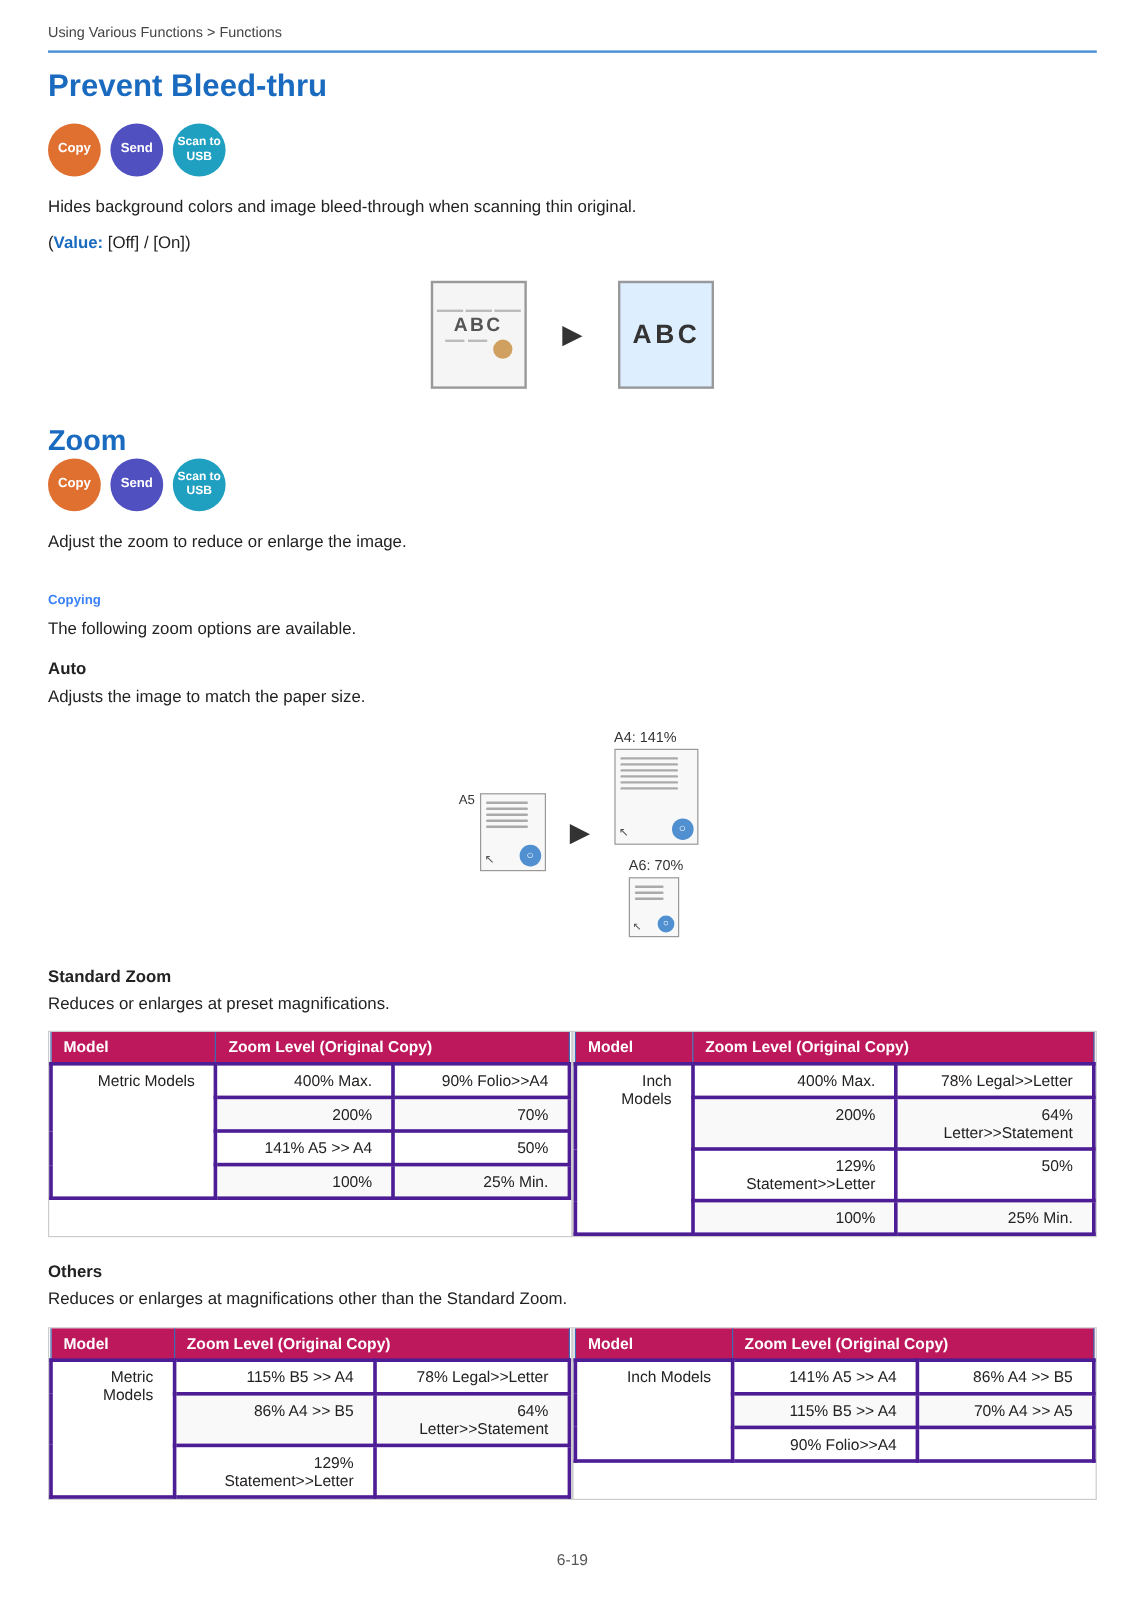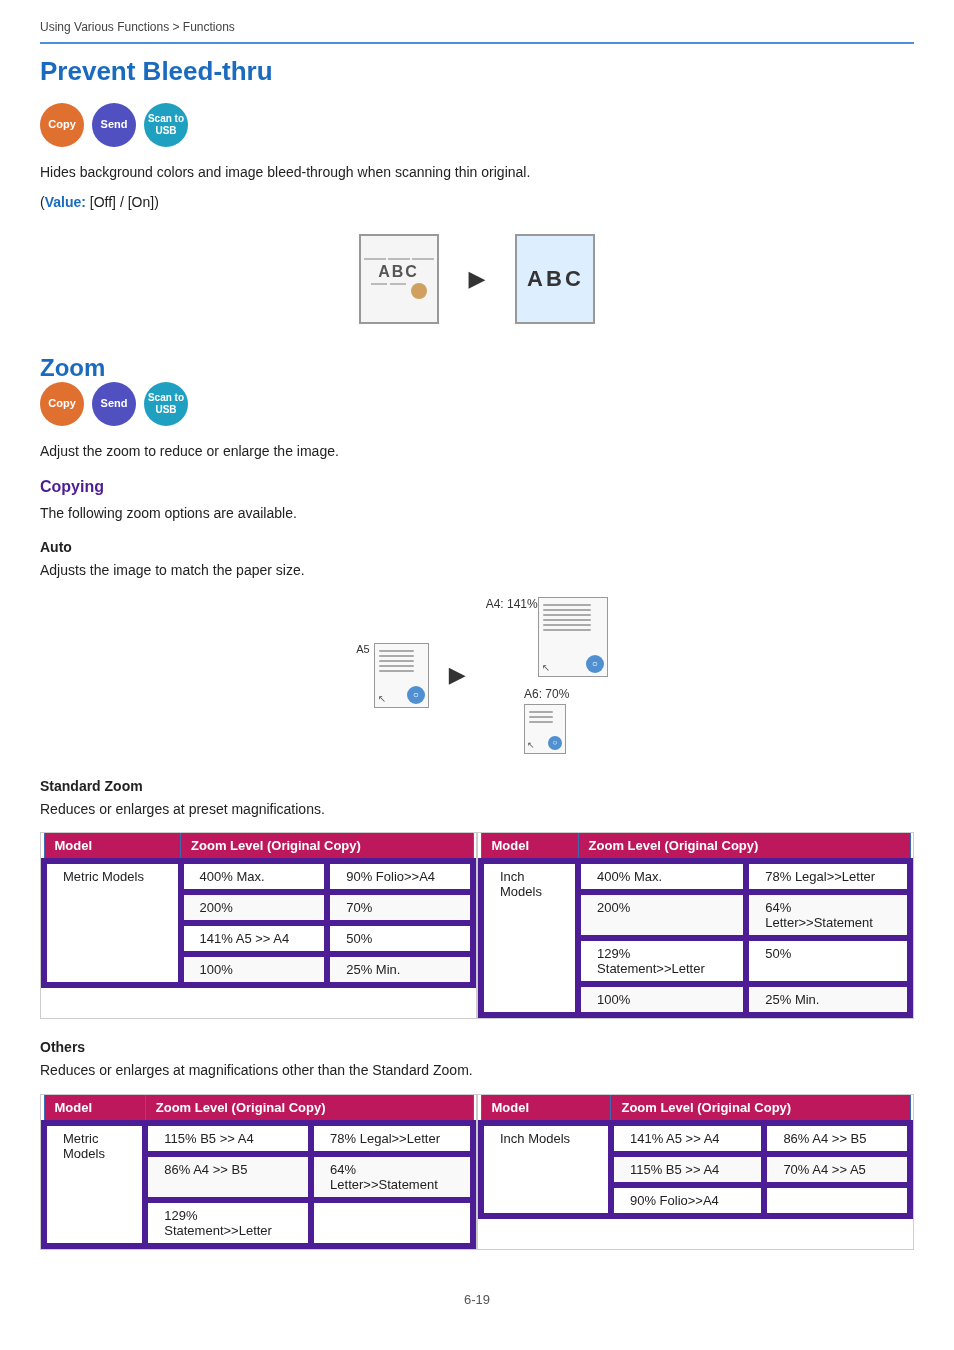--- a/index.html
+++ b/index.html
@@ -25,25 +25,25 @@
       font-family: Arial, sans-serif;
       margin-bottom: 16px;
     }
     h2 {
       font-size: 24px;
       font-weight: bold;
       color: #1a6bbf;
       margin-top: 30px;
     }
     h3 {
-      font-size: 16px;
-      font-weight: bold;
-      color: #4c1d95;
+      font-size: 11px;
+      font-weight: bold;
+      color: #3b82f6;
       margin-bottom: 6px;
-      margin-top: 16px;
+      margin-top: 32px;
     }
     h4 {
       font-size: 14px;
       font-weight: bold;
       color: #222;
       margin-bottom: 4px;
       margin-top: 14px;
     }
     .badge-row {
       display: flex;
@@ -173,22 +173,23 @@
     table th {
       background: #be185d;
       color: #fff;
       padding: 5px 10px;
       text-align: left;
       font-weight: bold;
       border: 1px solid #3a6ab0;
     }
     table td {
       padding: 5px 16px;
-      border: 6px solid #4c1d95;
+      border: 3px solid #4c1d95;
       vertical-align: top;
+      text-align: right;
     }
     table tr:nth-child(even) td { background: #f9f9f9; }
     .two-table-row {
       display: flex;
       gap: 0;
       border: 1px solid #ccc;
       margin: 12px 0 20px 0;
     }
     .two-table-row .half-table {
       flex: 1;
@@ -315,21 +316,21 @@
 
       <div style="position:absolute;bottom:3px;left:3px;font-size:10px;color:#555;">↖</div>
       <div class="doc-corner-icon">○</div>
     </div>
   </div>
 
   <div class="arrow-right">▶</div>
 
   <div class="zoom-multi-wrap">
 
-    <div style="display:flex;flex-direction:row;align-items:flex-start;">
+    <div style="display:flex;flex-direction:column;align-items:flex-start;">
       <div style="font-size:12px;color:#333;margin-bottom:3px;">A4: 141%</div>
       <div class="zoom-doc zoom-doc-md" style="position:relative;">
         <div class="doc-lines" style="right:16px;">
           <div class="doc-line"></div>
           <div class="doc-line"></div>
           <div class="doc-line"></div>
           <div class="doc-line"></div>
           <div class="doc-line"></div>
           <div class="doc-line"></div>
         </div>

